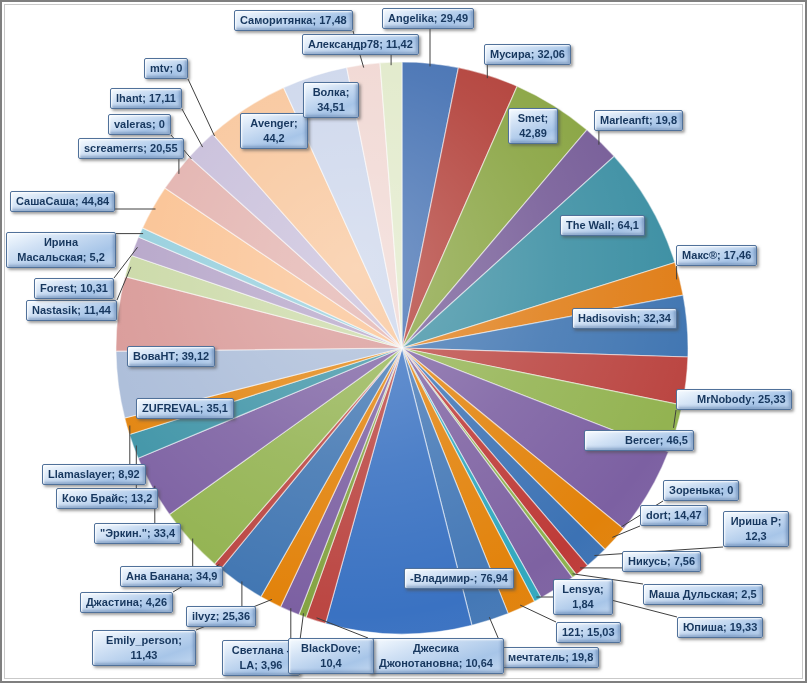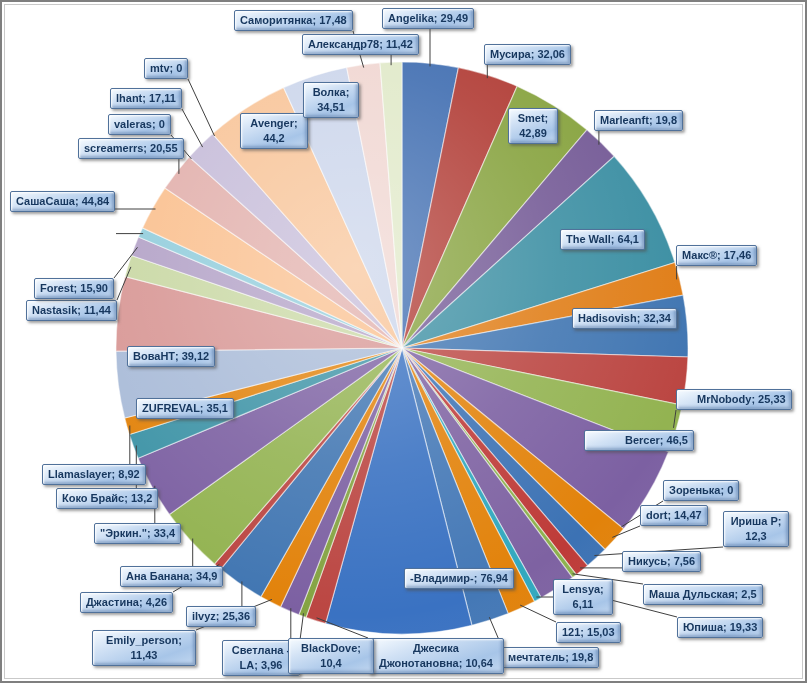--- a/index.html
+++ b/index.html
@@ -117,49 +117,50 @@
       <line x1="214.5" y1="136.0" x2="188.0" y2="79.0" stroke="#404040" stroke-width="1"></line>
       <line x1="363.7" y1="67.6" x2="353.0" y2="31.0" stroke="#404040" stroke-width="1"></line>
       <line x1="391.1" y1="65.2" x2="391.1" y2="55.0" stroke="#404040" stroke-width="1"></line>
     </svg>
 
   <div id="labels-layer">
       <div class="dlabel" style="left: 382px; top: 8px;">Angelika; 29,49</div>
       <div class="dlabel" style="left: 484px; top: 44px;">Мусира; 32,06</div>
       <div class="dlabel wrap" style="left: 508px; top: 108px; width: 50px;">Smet; 42,89</div>
       <div class="dlabel" style="left: 594px; top: 110px;">Marleanft; 19,8</div>
-      <div class="dlabel" style="left: 560px; top: 215px; margin-top: 14px;">The Wall; 64,1</div>
+      <div class="dlabel" style="left: 560px; top: 215px;">The Wall; 64,1</div>
       <div class="dlabel" style="left: 676px; top: 245px;">Макс®; 17,46</div>
       <div class="dlabel" style="left: 572px; top: 308px;">Hadisovish; 32,34</div>
       <div class="dlabel" style="left: 676px; top: 389px; padding-left: 20px;">MrNobody; 25,33</div>
       <div class="dlabel" style="left: 584px; top: 430px; padding-left: 40px;">Bercer; 46,5</div>
       <div class="dlabel" style="left: 663px; top: 480px;">Зоренька; 0</div>
       <div class="dlabel" style="left: 640px; top: 505px;">dort; 14,47</div>
       <div class="dlabel wrap" style="left: 723px; top: 511px; width: 66px;">Ириша Р; 12,3</div>
       <div class="dlabel" style="left: 622px; top: 551px;">Никусь; 7,56</div>
       <div class="dlabel" style="left: 643px; top: 584px;">Маша Дульская; 2,5</div>
       <div class="dlabel" style="left: 677px; top: 617px;">Юпиша; 19,33</div>
-      <div class="dlabel wrap" style="left: 553px; top: 579px; width: 60px;">Lensya; 6,11</div>
+      <div class="dlabel wrap" style="left: 553px; top: 579px; width: 60px;">Lensya; 1,84</div>
       <div class="dlabel" style="left: 556px; top: 622px;">121; 15,03</div>
       <div class="dlabel" style="left: 502px; top: 647px;">мечтатель; 19,8</div>
       <div class="dlabel" style="left: 404px; top: 568px;">-Владимир-; 76,94</div>
       <div class="dlabel wrap" style="left: 368px; top: 638px; width: 136px;">Джесика Джонотановна; 10,64</div>
       <div class="dlabel wrap" style="left: 222px; top: 640px; width: 78px;">Светлана - LA; 3,96</div>
       <div class="dlabel wrap" style="left: 288px; top: 638px; width: 86px;">BlackDove; 10,4</div>
       <div class="dlabel wrap" style="left: 92px; top: 630px; width: 104px;">Emily_person; 11,43</div>
       <div class="dlabel" style="left: 186px; top: 606px;">ilvyz; 25,36</div>
       <div class="dlabel" style="left: 80px; top: 592px;">Джастина; 4,26</div>
       <div class="dlabel" style="left: 120px; top: 566px;">Ана Банана; 34,9</div>
       <div class="dlabel" style="left: 94px; top: 523px;">"Эркин."; 33,4</div>
       <div class="dlabel" style="left: 56px; top: 488px;">Коко Брайс; 13,2</div>
       <div class="dlabel" style="left: 42px; top: 464px;">Llamaslayer; 8,92</div>
       <div class="dlabel" style="left: 136px; top: 398px;">ZUFREVAL; 35,1</div>
       <div class="dlabel" style="left: 127px; top: 346px;">ВоваНТ; 39,12</div>
       <div class="dlabel" style="left: 26px; top: 300px;">Nastasik; 11,44</div>
-      <div class="dlabel" style="left: 34px; top: 278px;">Forest; 15,90</div>
+      <div class="dlabel" style="left: 34px; top: 278px;">Forest; 10,31</div>
+      <div class="dlabel wrap" style="left: 6px; top: 232px; width: 110px;">Ирина Масальская; 5,2</div>
       <div class="dlabel" style="left: 10px; top: 191px;">СашаСаша; 44,84</div>
       <div class="dlabel" style="left: 78px; top: 138px;">screamerrs; 20,55</div>
       <div class="dlabel" style="left: 108px; top: 114px;">valeras; 0</div>
       <div class="dlabel" style="left: 110px; top: 88px;">lhant; 17,11</div>
       <div class="dlabel" style="left: 144px; top: 58px;">mtv; 0</div>
       <div class="dlabel wrap" style="left: 240px; top: 113px; width: 68px;">Avenger; 44,2</div>
       <div class="dlabel wrap" style="left: 303px; top: 82px; width: 56px;">Волка; 34,51</div>
       <div class="dlabel" style="left: 234px; top: 10px;">Саморитянка; 17,48</div>
       <div class="dlabel" style="left: 302px; top: 34px;">Александр78; 11,42</div>
     </div>

